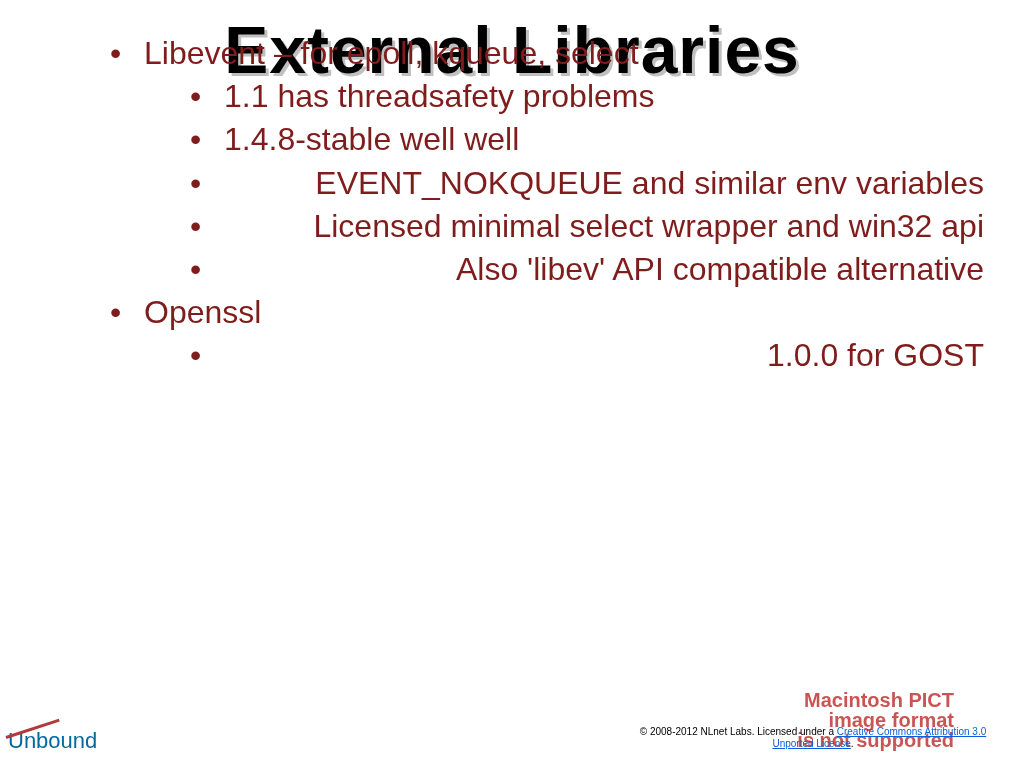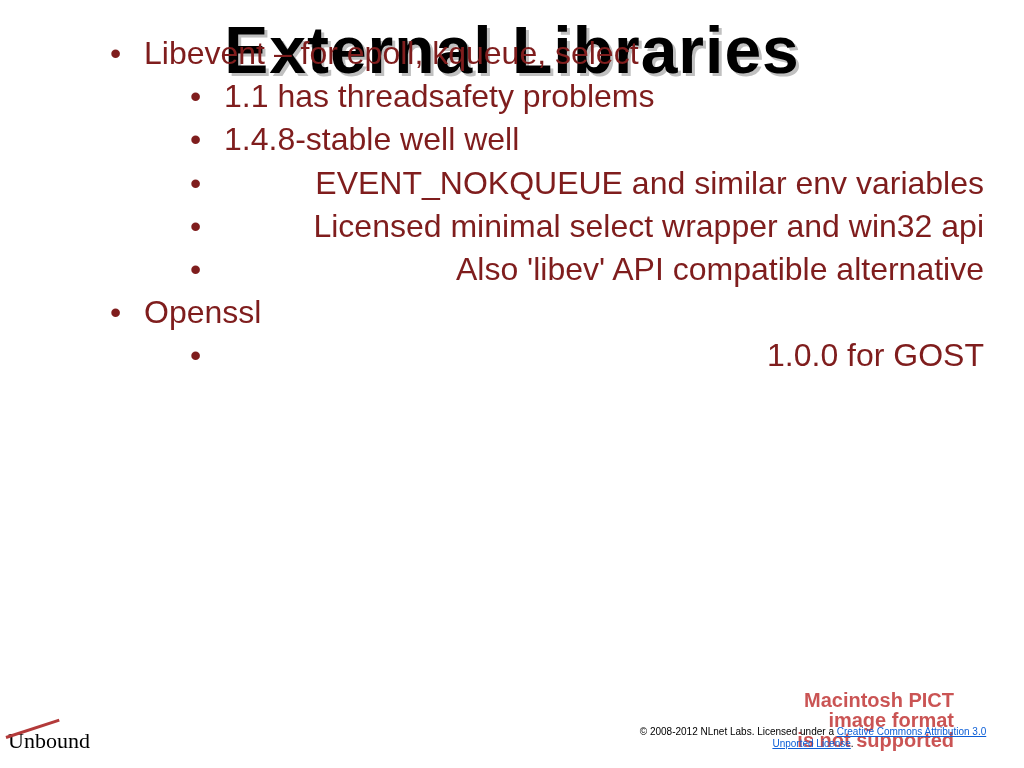--- a/index.html
+++ b/index.html
@@ -58,23 +58,23 @@
   .lvl3 > li::before {
     content: "•";
     position: absolute;
     left: 0; top: 0;
     font-size: 32px;
   }
   
   .logo {
     position: absolute;
     left: 8px; bottom: 14px;
-    font-family: Liberation Serif, serif;
+    font-family: Liberation Sans, sans-serif;
     font-size: 22px;
-    color: #000000;
+    color: #0369a1;
     z-index: 3;
   }
   .logo .slash {
     position: absolute;
     left: -2px; top: 8px;
     width: 56px; height: 3px;
     background: #b33a3a;
     transform: rotate(-18deg);
     transform-origin: left center;
   }

